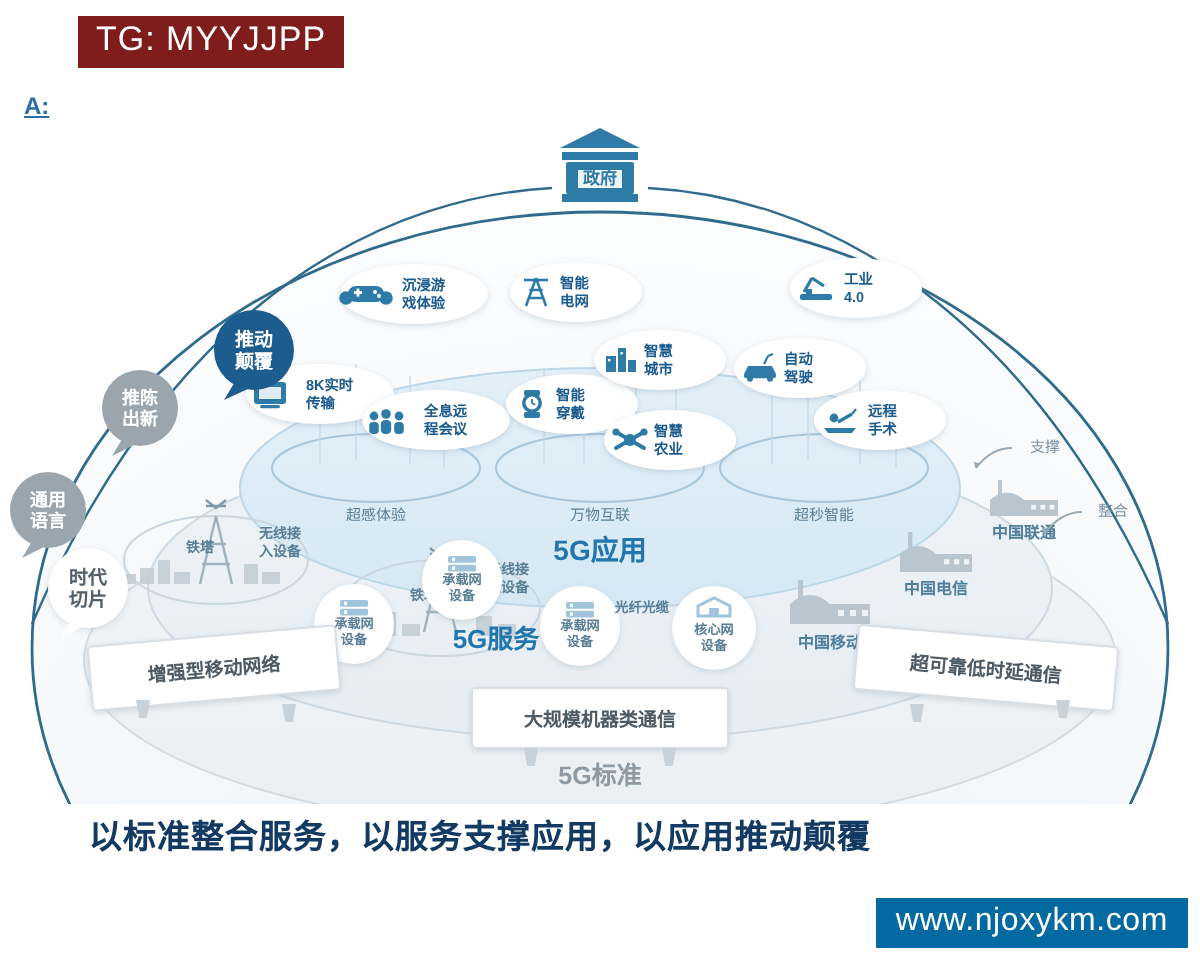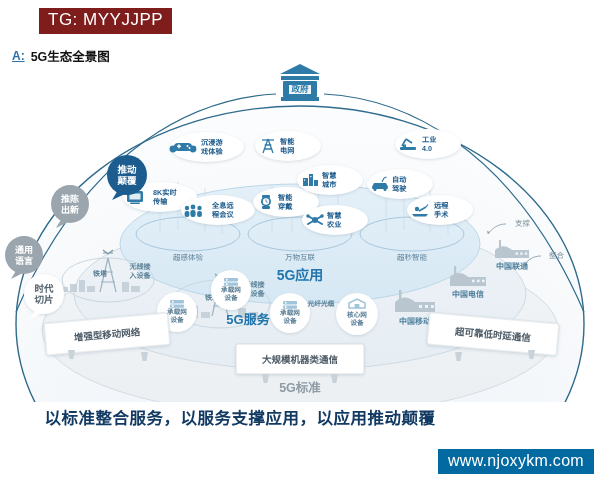--- a/index.html
+++ b/index.html
@@ -81,21 +81,20 @@
   
   .node-lbl { font-family: "Liberation Sans", "DejaVu Sans", sans-serif; }
 </style>
 </head>
 <body>
 
 <div id="tg-badge">TG: MYYJJPP</div>
 
 <div id="caption-row">
   <span id="caption-prefix">A:</span>
-  <span id="caption-text">5G生态全景图</span>
 </div>
 
 <div id="diagram">
 <svg width="600" height="340" viewBox="0 0 600 340" xmlns="http://www.w3.org/2000/svg">
   <defs>
     <radialGradient id="domeGrad" cx="50%" cy="75%" r="70%">
       <stop offset="0%" stop-color="#eef5fa"></stop>
       <stop offset="60%" stop-color="#f4f7fa"></stop>
       <stop offset="100%" stop-color="#fbfcfd"></stop>
     </radialGradient>

